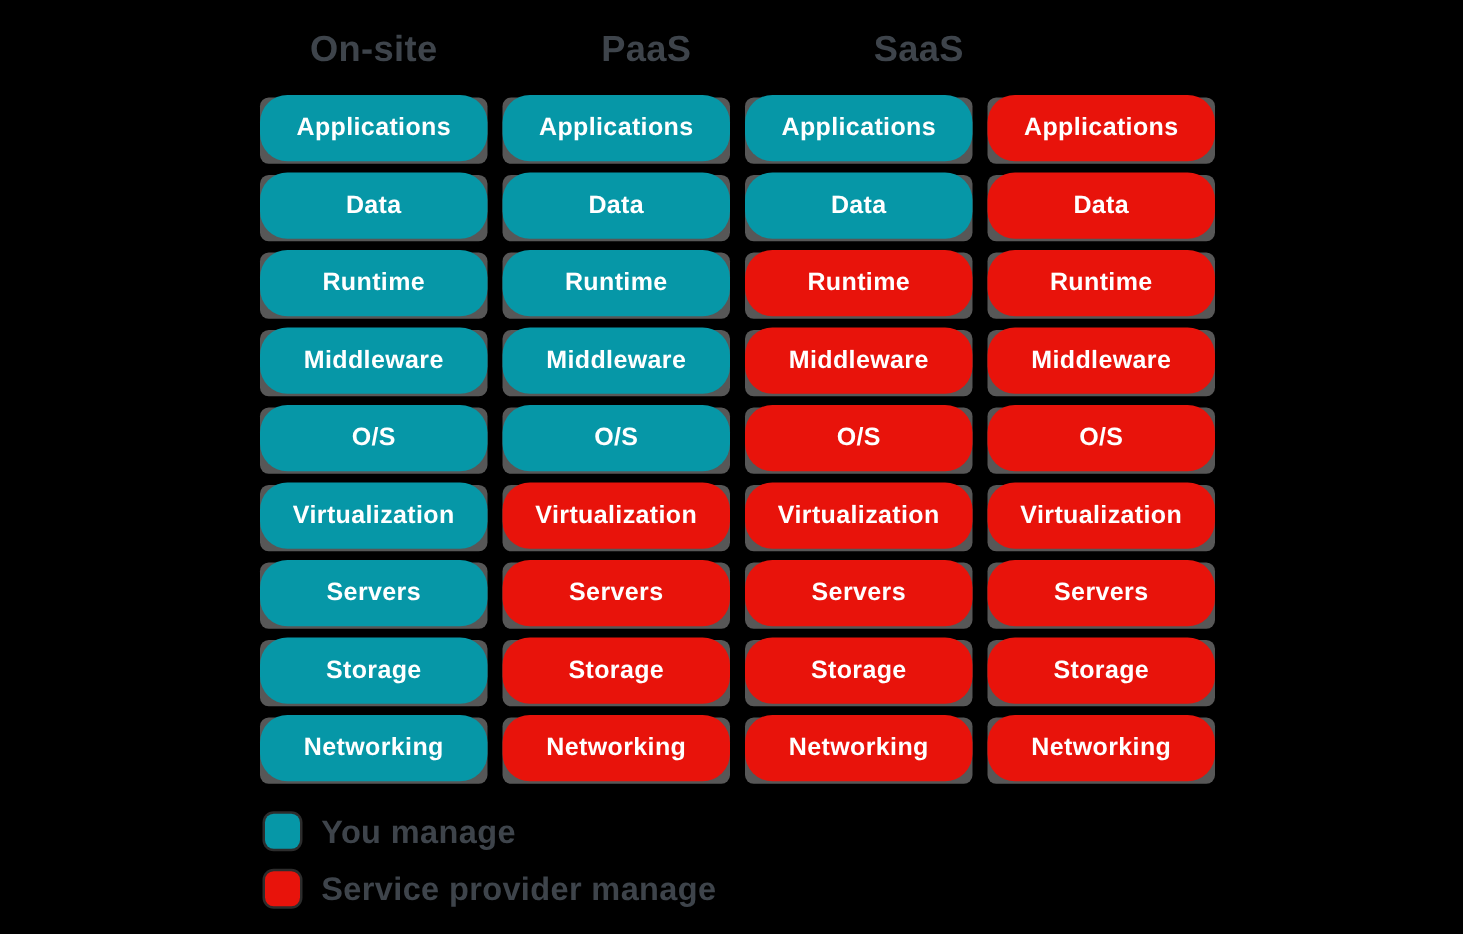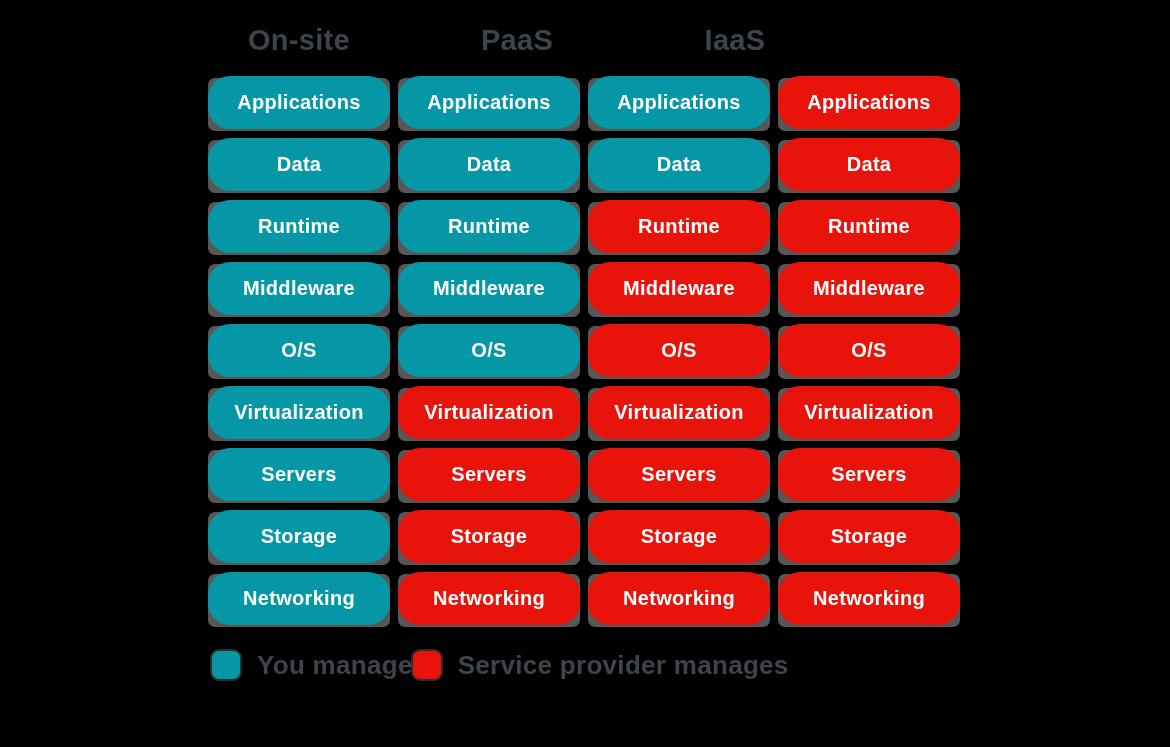--- a/index.html
+++ b/index.html
@@ -10,56 +10,56 @@
   .headers{
     position:absolute;left:208px;top:22px;
     display:grid;grid-template-columns:repeat(4,182px);column-gap:8px;gap:36px;
   }
   .col-header{
     text-align:center;font-size:29px;font-weight:700;letter-spacing:.3px;
     color:var(--heading,#3E444B);line-height:36px;
   }
   .grid{
     position:absolute;left:208px;top:76px;
-    display:grid;grid-template-columns:repeat(4,182px);column-gap:8px;
+    display:grid;grid-template-columns:repeat(4,182px);column-gap:8px;gap:12px;
   }
   .column{display:grid;grid-auto-rows:53px;row-gap:9px;}
   .cell{position:relative;}
   .cell .backdrop{
     position:absolute;inset:0;border-radius:7px;
     background:var(--backdrop,#575757);transform:translateY(2px);
   }
   .cell .box{
     position:absolute;inset:0;border-radius:22px;
     display:flex;align-items:center;justify-content:center;
     color:var(--boxtext,#fff);font-size:20px;font-weight:700;letter-spacing:.3px;
   }
   .legend{
     position:absolute;left:212px;top:651px;
-    display:flex;flex-direction:row;gap:0;justify-content:flex-end;
+    display:flex;flex-direction:column;gap:18px;justify-content:flex-end;
   }
   .legend-row{display:flex;align-items:center;gap:17px;height:28px;}
   .swatch{
     width:28px;height:28px;border-radius:7px;flex:0 0 auto;
     box-shadow:0 0 0 2px rgba(128,128,128,.35);
   }
   .legend-label{
     font-size:26px;font-weight:700;letter-spacing:.3px;
     color:var(--heading,#3E444B);white-space:nowrap;
   }
 </style>
 </head>
 <body>
 
 <div class="canvas">
 
   <div class="headers" id="headers">
       <div class="col-header">On-site</div>
       <div class="col-header">PaaS</div>
-      <div class="col-header">IaaS</div>
+      <div class="col-header">SaaS</div>
     </div>
 
   <div class="grid" id="grid">
       <div class="column">
         <div class="cell">
           <div class="backdrop"></div>
           <div class="box" style="background: rgb(6, 151, 167);">Applications</div>
         </div>
         <div class="cell">
           <div class="backdrop"></div>
@@ -210,17 +210,17 @@
       </div>
     </div>
 
   <div class="legend">
     <div class="legend-row">
       <span class="swatch" style="background: rgb(6, 151, 167);"></span>
       <span class="legend-label">You manage</span>
     </div>
     <div class="legend-row">
       <span class="swatch" style="background: rgb(232, 19, 11);"></span>
-      <span class="legend-label">Service provider manages</span>
+      <span class="legend-label">Service provider manage</span>
     </div>
   </div>
 
 </div>
 
 </body></html>

